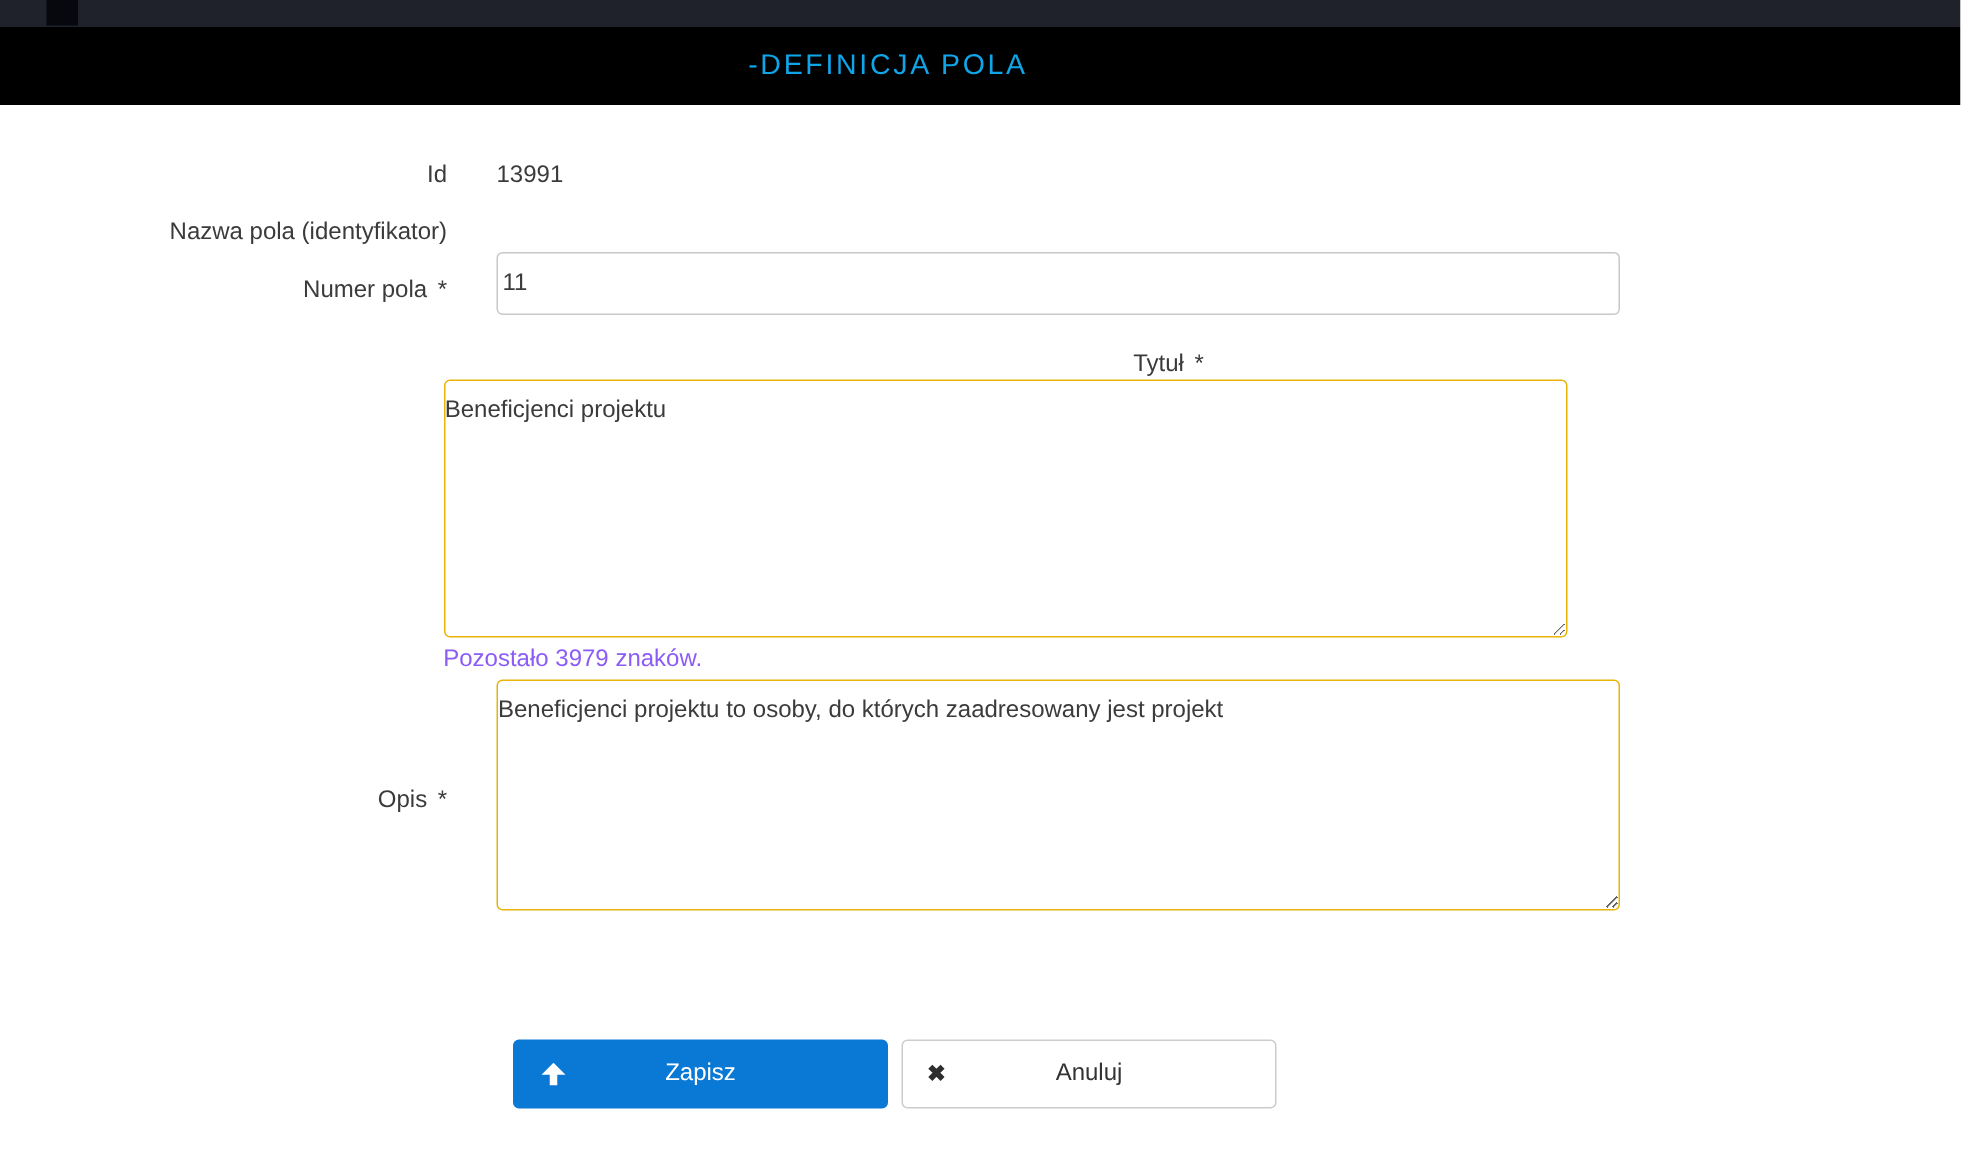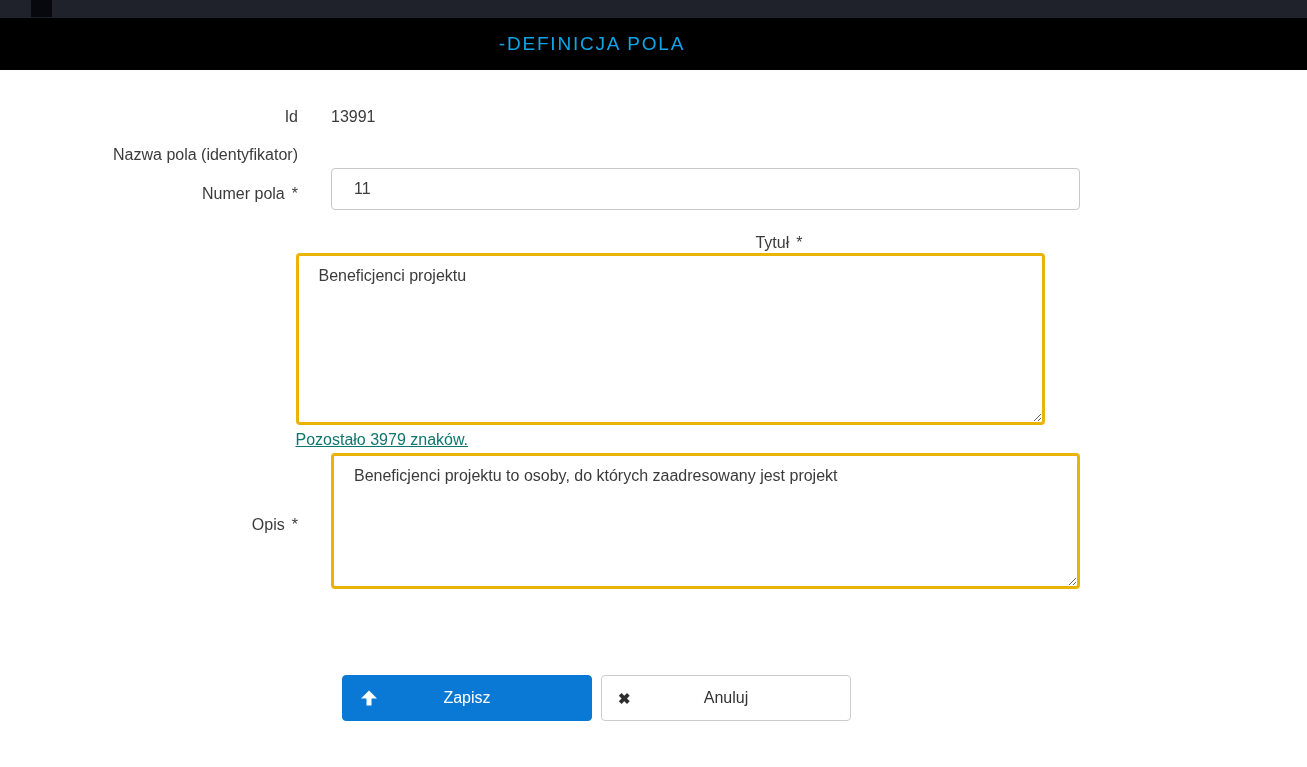--- a/index.html
+++ b/index.html
@@ -78,50 +78,49 @@
 
   .row-number .label-col { padding-top: 10px; }
   .row-title  .label-col { padding-top: 8px; }
   .row-desc   .label-col { padding-top: 8px; }
 
   .text-input {
     width: 749px;
     height: 42px;
     border: 1px solid #c8c8c8;
     border-radius: 4px;
-    padding: 0 22px;
+    padding: 0 3px;
     font-family: "Liberation Sans", sans-serif;
     font-size: 16px;
     color: #3b3b3b;
     outline: none;
     background: #fff;
   }
   .text-area {
     display: block;
     width: 749px;
-    border: 3px solid #eab308;
+    border: 1px solid #eab308;
     border-radius: 4px;
-    padding: 9px 20px;
+    padding: 9px 0;
     font-family: "Liberation Sans", sans-serif;
     font-size: 16px;
     line-height: 21px;
     color: #3b3b3b;
     outline: none;
     resize: both;
     background: #fff;
   }
   .ta-title { height: 172px; }
-  .ta-desc  { height: 136px; }
+  .ta-desc  { height: 154px; }
 
   .helper {
     margin-top: 6px;
     font-size: 16px;
     line-height: 18px;
-    color: #0f766e;
-    text-decoration: underline;
+    color: #8b5cf6;
   }
 
   
   .row-buttons {
     margin-top: 86px;
     padding-left: 342px;
     display: flex;
   }
   .btn {
     position: relative;

